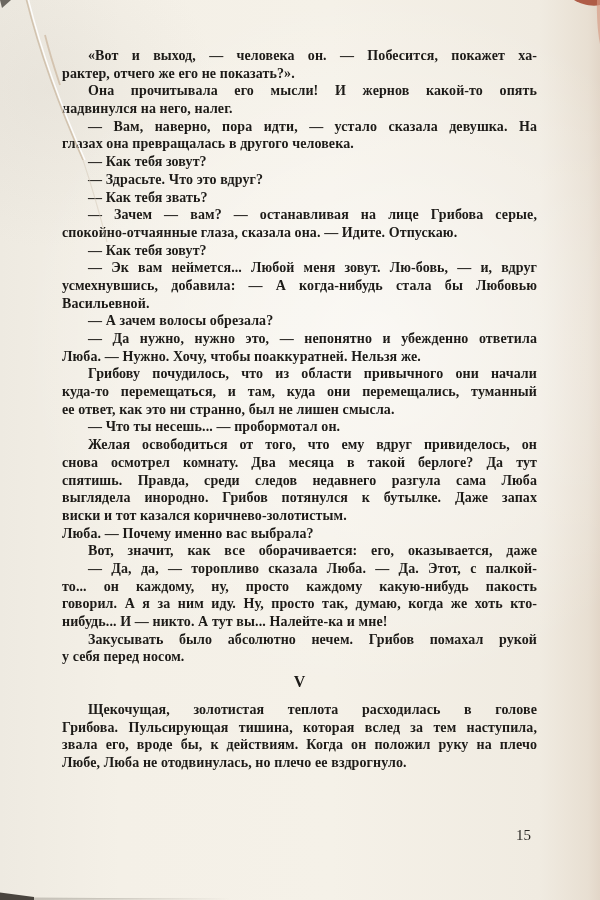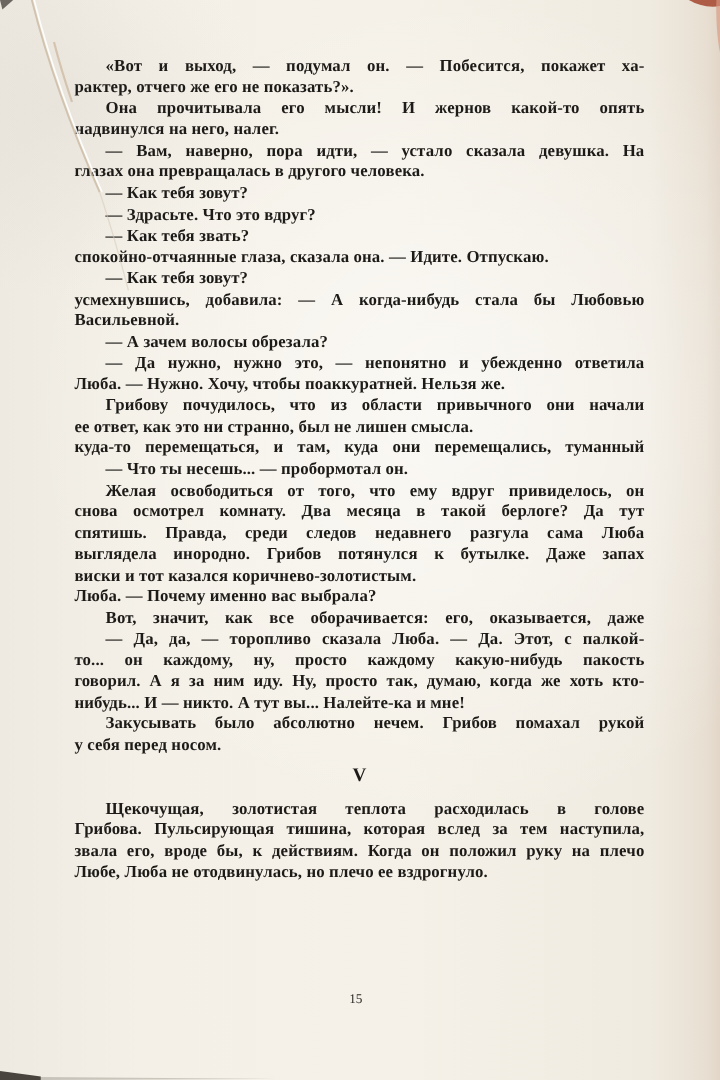--- a/index.html
+++ b/index.html
@@ -45,57 +45,59 @@
     text-align: center;
     font-size: 16px;
     font-weight: 700;
     color: #1d1b18;
   }
   .page-number {
     position: absolute;
     left: 62px;
     top: 827px;
     width: 469px;
-    text-align: center;
-    font-size: 11px;
+    text-align: right;
+    font-size: 15px;
     font-weight: 400;
     color: #2a2824;
   }
   .artifacts {
     position: absolute;
     inset: 0;
     pointer-events: none;
   }
 </style>
 </head>
 <body>
 
 <div class="paper">
 
   <div class="textblock">
     <div id="part1">
-        <div class="line first">«Вот и выход, — подумал он. — Побесится, покажет ха-</div>
+        <div class="line first">«Вот и выход, — человека он. — Побесится, покажет ха-</div>
         <div class="line last">рактер, отчего же его не показать?».</div>
         <div class="line first">Она прочитывала его мысли! И жернов какой-то опять</div>
         <div class="line last">надвинулся на него, налег.</div>
         <div class="line first">— Вам, наверно, пора идти, — устало сказала девушка. На</div>
         <div class="line last">глазах она превращалась в другого человека.</div>
         <div class="line first last">— Как тебя зовут?</div>
         <div class="line first last">— Здрасьте. Что это вдруг?</div>
         <div class="line first last">— Как тебя звать?</div>
+        <div class="line first">— Зачем — вам? — останавливая на лице Грибова серые,</div>
         <div class="line last">спокойно-отчаянные глаза, сказала она. — Идите. Отпускаю.</div>
         <div class="line first last">— Как тебя зовут?</div>
+        <div class="line first">— Эк вам неймется... Любой меня зовут. Лю-бовь, — и, вдруг</div>
         <div class="line">усмехнувшись, добавила: — А когда-нибудь стала бы Любовью</div>
         <div class="line last">Васильевной.</div>
         <div class="line first last">— А зачем волосы обрезала?</div>
         <div class="line first">— Да нужно, нужно это, — непонятно и убежденно ответила</div>
         <div class="line last">Люба. — Нужно. Хочу, чтобы поаккуратней. Нельзя же.</div>
         <div class="line first">Грибову почудилось, что из области привычного они начали</div>
+        <div class="line">куда-то перемещаться, и там, куда они перемещались, туманный</div>
         <div class="line last">ее ответ, как это ни странно, был не лишен смысла.</div>
-        <div class="line">куда-то перемещаться, и там, куда они перемещались, туманный</div>
         <div class="line first last">— Что ты несешь... — пробормотал он.</div>
         <div class="line first">Желая освободиться от того, что ему вдруг привиделось, он</div>
         <div class="line">снова осмотрел комнату. Два месяца в такой берлоге? Да тут</div>
         <div class="line">спятишь. Правда, среди следов недавнего разгула сама Люба</div>
         <div class="line">выглядела инородно. Грибов потянулся к бутылке. Даже запах</div>
         <div class="line last">виски и тот казался коричнево-золотистым.</div>
         <div class="line last">Люба. — Почему именно вас выбрала?</div>
         <div class="line first">Вот, значит, как все оборачивается: его, оказывается, даже</div>
         <div class="line first">— Да, да, — торопливо сказала Люба. — Да. Этот, с палкой-</div>
         <div class="line">то... он каждому, ну, просто каждому какую-нибудь пакость</div>

